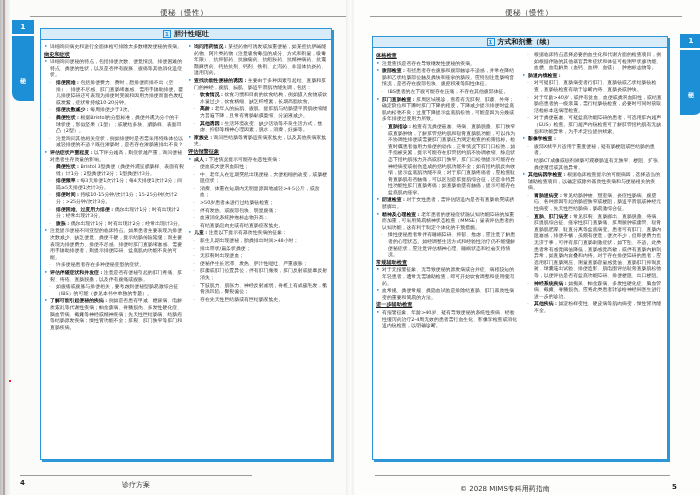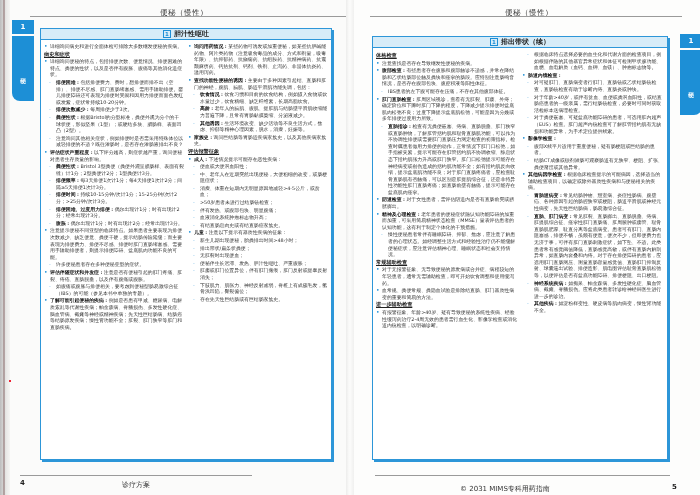--- a/index.html
+++ b/index.html
@@ -141,21 +141,21 @@
     <div class="running-head">便秘（慢性）</div>
     <div class="head-rule"></div>
 
     <div class="side-tab">
       <span class="num">1</span>
       <span class="label">便秘</span>
     </div>
 
     <div class="box">
       <div class="box-title">
-        <span class="nbox">1</span><span>排出带状（续）</span>
+        <span class="nbox">1</span><span>方式和剂量（续）</span>
       </div>
       <div class="cols">
         <div class="col" id="rc1">
             <div class="sec"><span>体格检查</span></div>
             <div class="p b"><span>注意查找是否存在导致继发性便秘的疾病。</span></div>
             <div class="p b"><span class="k">腹部检查：</span><span>有些患者存在腹胀和腹部触诊不适感，并常在降结肠和乙状结肠部位触及粪块和痉挛的肠段。应特别注意肠鸣音情况，是否存在腹部包块、腹腔积液等阳性体征。</span></div>
             <div class="p d"><span>IBS患者的左下腹可能存在压痛，不存在其他腹部体征。</span></div>
             <div class="p b"><span class="k">肛门直肠检查：</span><span>肛周区域视诊，查看有无肛裂、肛瘘、外痔；确定阶位和下蹲时肛门下降的程度，下降减少提示排便时盆底肌肉松弛不良；过度下降提示盆底肌松弛，可能是因为分娩或多年排便过度用力所致。</span></div>
             <div class="p d"><span class="k">直肠指诊：</span><span>检查有无粪便嵌塞、痔病、直肠脱垂、肛门狭窄或直肠肿物，了解肛管括约肌和耻骨直肠肌功能，可以作为不协调性排便或需要肛门直肠压力测定检查的初筛指标。检查时嘱患者做用力排便的动作，正常情况下肛门口松弛，如手指被夹紧，提示可能存在肛管括约肌不协调收缩、静息状态下括约肌张力升高或肛门狭窄。肛门口松弛提示可能存在神经病变或创伤造成的括约肌功能不全；如有括约肌反向收缩，提示盆底肌功能不良；对于肛门直肠疼痛者，应检查耻骨直肠肌有否触痛，可以区别是肛提肌综合征，还是非特异性功能性肛门直肠疼痛；如直肠前壁有触痛，提示可能存在盆底肌肉痉挛。</span></div>
             <div class="p b"><span class="k">阴道检查：</span><span>对于女性患者，需评估阴道内是否有直肠前突或膀胱膨出。</span></div>
@@ -179,18 +179,18 @@
             <div class="p b"><span class="k">其他病因学检查：</span><span>根据临床检查提示的可能病因，选择适当的辅助检查项目，以确定或除外器质性疾病和与便秘相关的疾病。</span></div>
             <div class="p d"><span class="k">胃肠道病变：</span><span>常见结肠肿瘤、憩室病、炎症性肠病、腹壁疝、各种原因引起的肠腔狭窄或梗阻，肠道平滑肌或神经元性病变，先天性巨结肠病，肠易激综合征。</span></div>
             <div class="p d"><span class="k">直肠、肛门病变：</span><span>常见肛裂、直肠膨出、直肠脱垂、痔病、肛提肌综合征、痉挛性肛门直肠痛、肛周脓肿或瘘管、耻骨直肠肌肥厚、耻直分离等盆底病变。患者可有肛门、直肠内阻塞感，排便不畅，虽频有便意，便次不少，但即便费力也无济于事，可伴有肛门直肠刺激症状，如下坠、不适。此类患者常有感觉阈值降低，直肠感觉高敏，或伴有直肠内解剖异常，如直肠内套叠和内痔。对于存在排便障碍的患者，应选用肛门直肠测压、测量直肠容量感觉值、直肠肛门抑制反射、球囊逼出试验、排便造影、肌电图评估耻骨直肠肌松弛等，以便评估是否有盆底功能障碍、排便梗阻、出口梗阻。</span></div>
             <div class="p d"><span class="k">神经系统疾病：</span><span>如痴呆、帕金森病、多发性硬化症、脑血管病、截瘫、脊髓损伤。应将此类患者转诊给神经科医生进行进一步的诊治。</span></div>
             <div class="p d"><span class="k">其他疾病：</span><span>如淀粉样变性、硬皮病等肌肉病变，慢性肾功能不全。</span></div>
           </div>
       </div>
     </div>
 
     <div class="foot-rule"></div>
-    <div class="foot-title">© 2031 MIMS专科用药指南</div>
+    <div class="foot-title">© 2028 MIMS专科用药指南</div>
     <div class="pnum">5</div>
   </div>
 
   <div class="gutter"></div>
 </div>
 
 </body></html>

